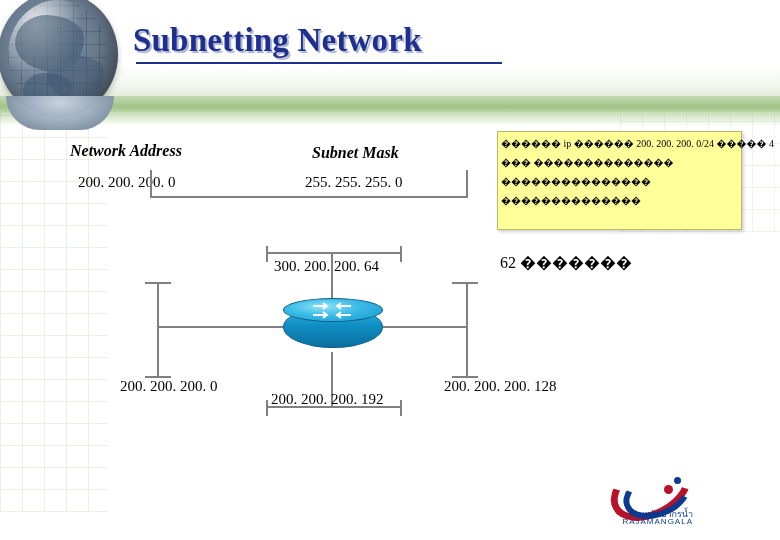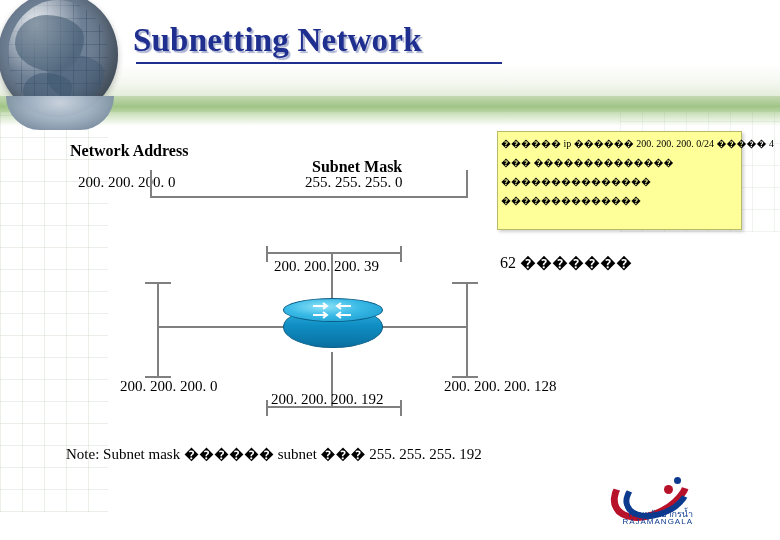--- a/index.html
+++ b/index.html
@@ -75,21 +75,21 @@
     font-family:"Liberation Serif", serif;
     text-shadow:2px 2px 1px rgba(140,150,190,.75);
     letter-spacing:.2px;
   }
   .title-underline{
     position:absolute;left:136px;top:62px;width:366px;height:2px;background:#1f2f8f;
   }
 
   
   .lbl{position:absolute;font-family:"Liberation Serif", serif;color:#000;}
-  .hdr{font-size:16px;font-weight:bold;}
+  .hdr{font-size:16px;font-weight:bold;font-style:italic;}
   .val{font-size:15px;}
 
   
   .ln{position:absolute;background:#808080;}
   .h{height:2px;}
   .v{width:2px;}
 
   
   .router{position:absolute;left:283px;top:296px;width:98px;height:60px;}
   .router .body{
@@ -153,30 +153,30 @@
   <div class="gridsquares"></div>
   <div class="gridsquares2"></div>
 
   <div class="globe"></div>
   <div class="globe-base"></div>
 
   <div class="title">Subnetting Network</div>
   <div class="title-underline"></div>
 
   <div class="lbl hdr" style="left:70px;top:142px;">Network Address</div>
-  <div class="lbl hdr" style="left:312px;top:158px;">Subnet Mask</div>
+  <div class="lbl hdr" style="left:312px;top:144px;">Subnet Mask</div>
 
   <div class="lbl val" style="left:78px;top:174px;">200. 200. 200. 0</div>
   <div class="lbl val" style="left:305px;top:174px;text-align:right;">255. 255. 255. 0</div>
 
   <div class="ln h" style="left:150px;top:196px;width:318px;"></div>
   <div class="ln v" style="left:150px;top:170px;height:28px;"></div>
   <div class="ln v" style="left:466px;top:170px;height:28px;"></div>
 
-  <div class="lbl val" style="left:274px;top:258px;">200. 200. 200. 39</div>
+  <div class="lbl val" style="left:274px;top:258px;">300. 200. 200. 64</div>
   <div class="ln h" style="left:266px;top:252px;width:136px;"></div>
   <div class="ln v" style="left:266px;top:246px;height:16px;"></div>
   <div class="ln v" style="left:400px;top:246px;height:16px;"></div>
   <div class="ln v" style="left:331px;top:252px;height:48px;"></div>
 
   <div class="ln v" style="left:157px;top:282px;height:96px;"></div>
   <div class="ln h" style="left:145px;top:282px;width:26px;"></div>
   <div class="ln h" style="left:145px;top:376px;width:26px;"></div>
   <div class="ln h" style="left:157px;top:326px;width:130px;"></div>
 
@@ -205,21 +205,20 @@
 
   <div class="lbl val" style="left:120px;top:378px;">200. 200. 200. 0</div>
   <div class="lbl val" style="left:444px;top:378px;">200. 200. 200. 128</div>
   <div class="lbl val" style="left:271px;top:391px;">200. 200. 200. 192</div>
 
   <div class="callout"></div>
   <div class="callout-text">������ ip ������ 200. 200. 200. 0/24 ����� 4 ��� �������������� ��������������� ��������������</div>
 
   <div class="lbl txt62a">62 �������</div>
 
-  <div class="lbl note">Note: Subnet mask ������ subnet ��� 255. 255. 255. 192</div>
 
   <div class="logo">
     <div class="swoosh1"></div>
     <div class="swoosh2"></div>
     <div class="dot1"></div>
     <div class="dot2"></div>
   </div>
   <div class="logo-txt1">กรมทรัพยากรน้ำ</div>
   <div class="logo-txt2">RAJAMANGALA</div>
 

